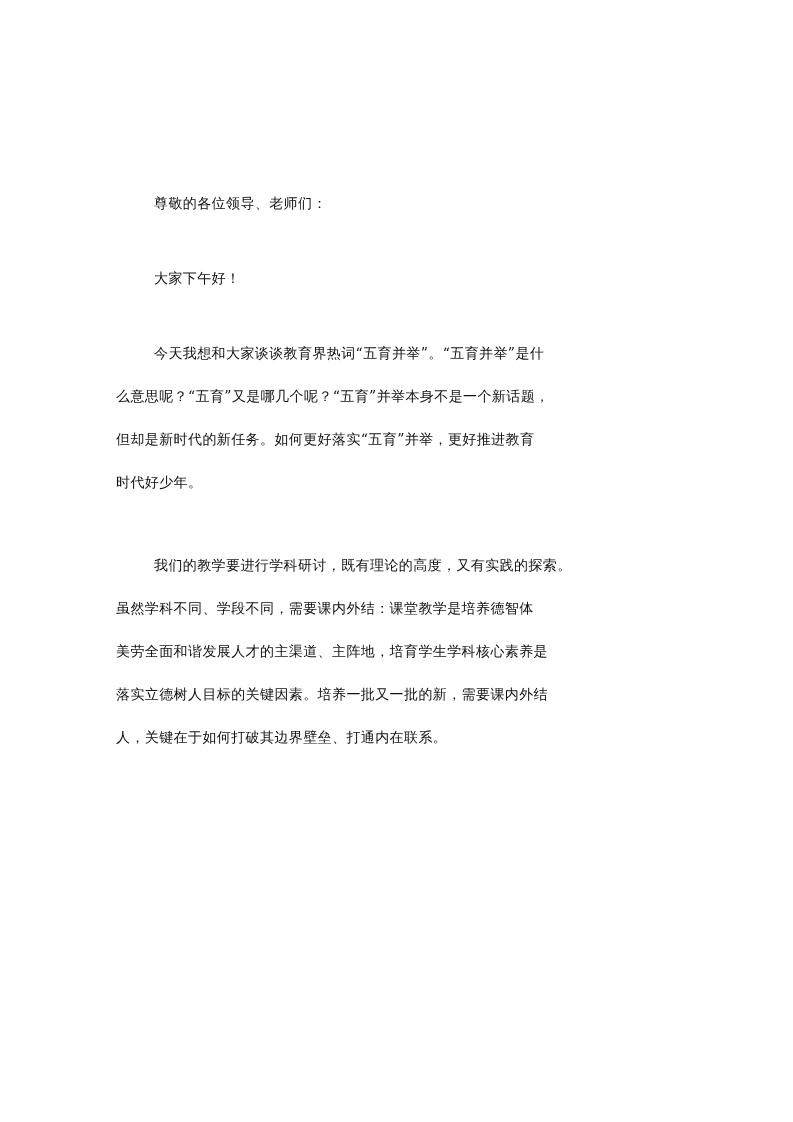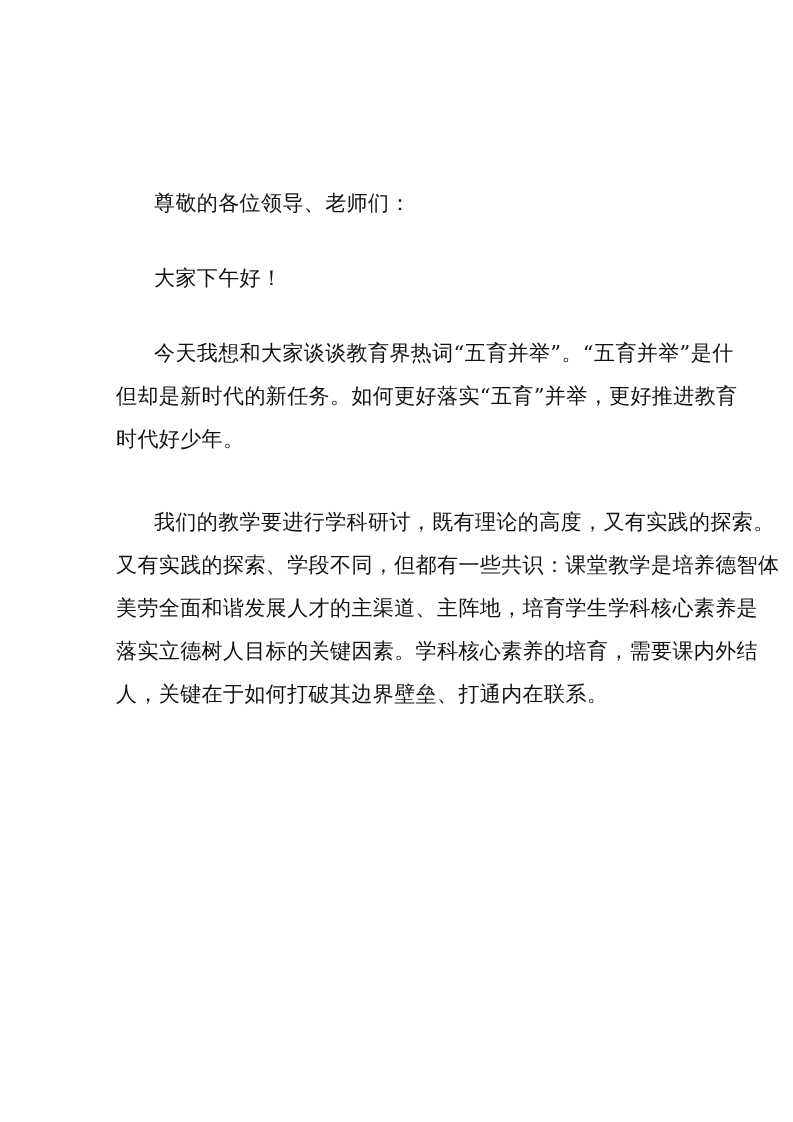--- a/index.html
+++ b/index.html
@@ -1,42 +1,43 @@
 <!DOCTYPE html>
 <html><head>
 <meta charset="utf-8">
 <style>
   html, body { margin: 0; padding: 0; background: #ffffff; }
   body { width: 793px; height: 1122px; position: relative; overflow: hidden; }
   .page {
     position: absolute; left: 116px; top: 182px; width: 564px;
     font-family: "DejaVu Serif", "Liberation Serif", serif;
-    font-size: 21px; color: #111111; letter-spacing: 0.4px;
+    font-size: 14px; color: #111111; letter-spacing: 0.4px;
   }
   .p { margin: 0; line-height: 43px; text-indent: 38px; text-align: justify; }
   .line { display: block; white-space: nowrap; }
   .gap1 { height: 32px; }
   .gap2 { height: 40px; }
 </style>
 </head>
 <body>
 
 <div class="page">
   <p class="p">尊敬的各位领导、老师们：</p>
   <div class="gap1"></div>
   <p class="p">大家下午好！</p>
   <div class="gap1"></div>
 
   <p class="p">
     <span class="line">今天我想和大家谈谈教育界热词“五育并举”。“五育并举”是什</span>
+    <span class="line" style="margin-left:-38px">么意思呢？“五育”又是哪几个呢？“五育”并举本身不是一个新话题，</span>
     <span class="line" style="margin-left:-38px">但却是新时代的新任务。如何更好落实“五育”并举，更好推进教育</span>
     <span class="line" style="margin-left:-38px">时代好少年。</span>
   </p>
   <div class="gap2"></div>
 
   <p class="p">
     <span class="line">我们的教学要进行学科研讨，既有理论的高度，又有实践的探索。</span>
-    <span class="line" style="margin-left:-38px">又有实践的探索、学段不同，但都有一些共识：课堂教学是培养德智体</span>
+    <span class="line" style="margin-left:-38px">虽然学科不同、学段不同，需要课内外结：课堂教学是培养德智体</span>
     <span class="line" style="margin-left:-38px">美劳全面和谐发展人才的主渠道、主阵地，培育学生学科核心素养是</span>
-    <span class="line" style="margin-left:-38px">落实立德树人目标的关键因素。学科核心素养的培育，需要课内外结</span>
+    <span class="line" style="margin-left:-38px">落实立德树人目标的关键因素。培养一批又一批的新，需要课内外结</span>
     <span class="line" style="margin-left:-38px">人，关键在于如何打破其边界壁垒、打通内在联系。</span>
   </p>
 </div>
 
 </body></html>

